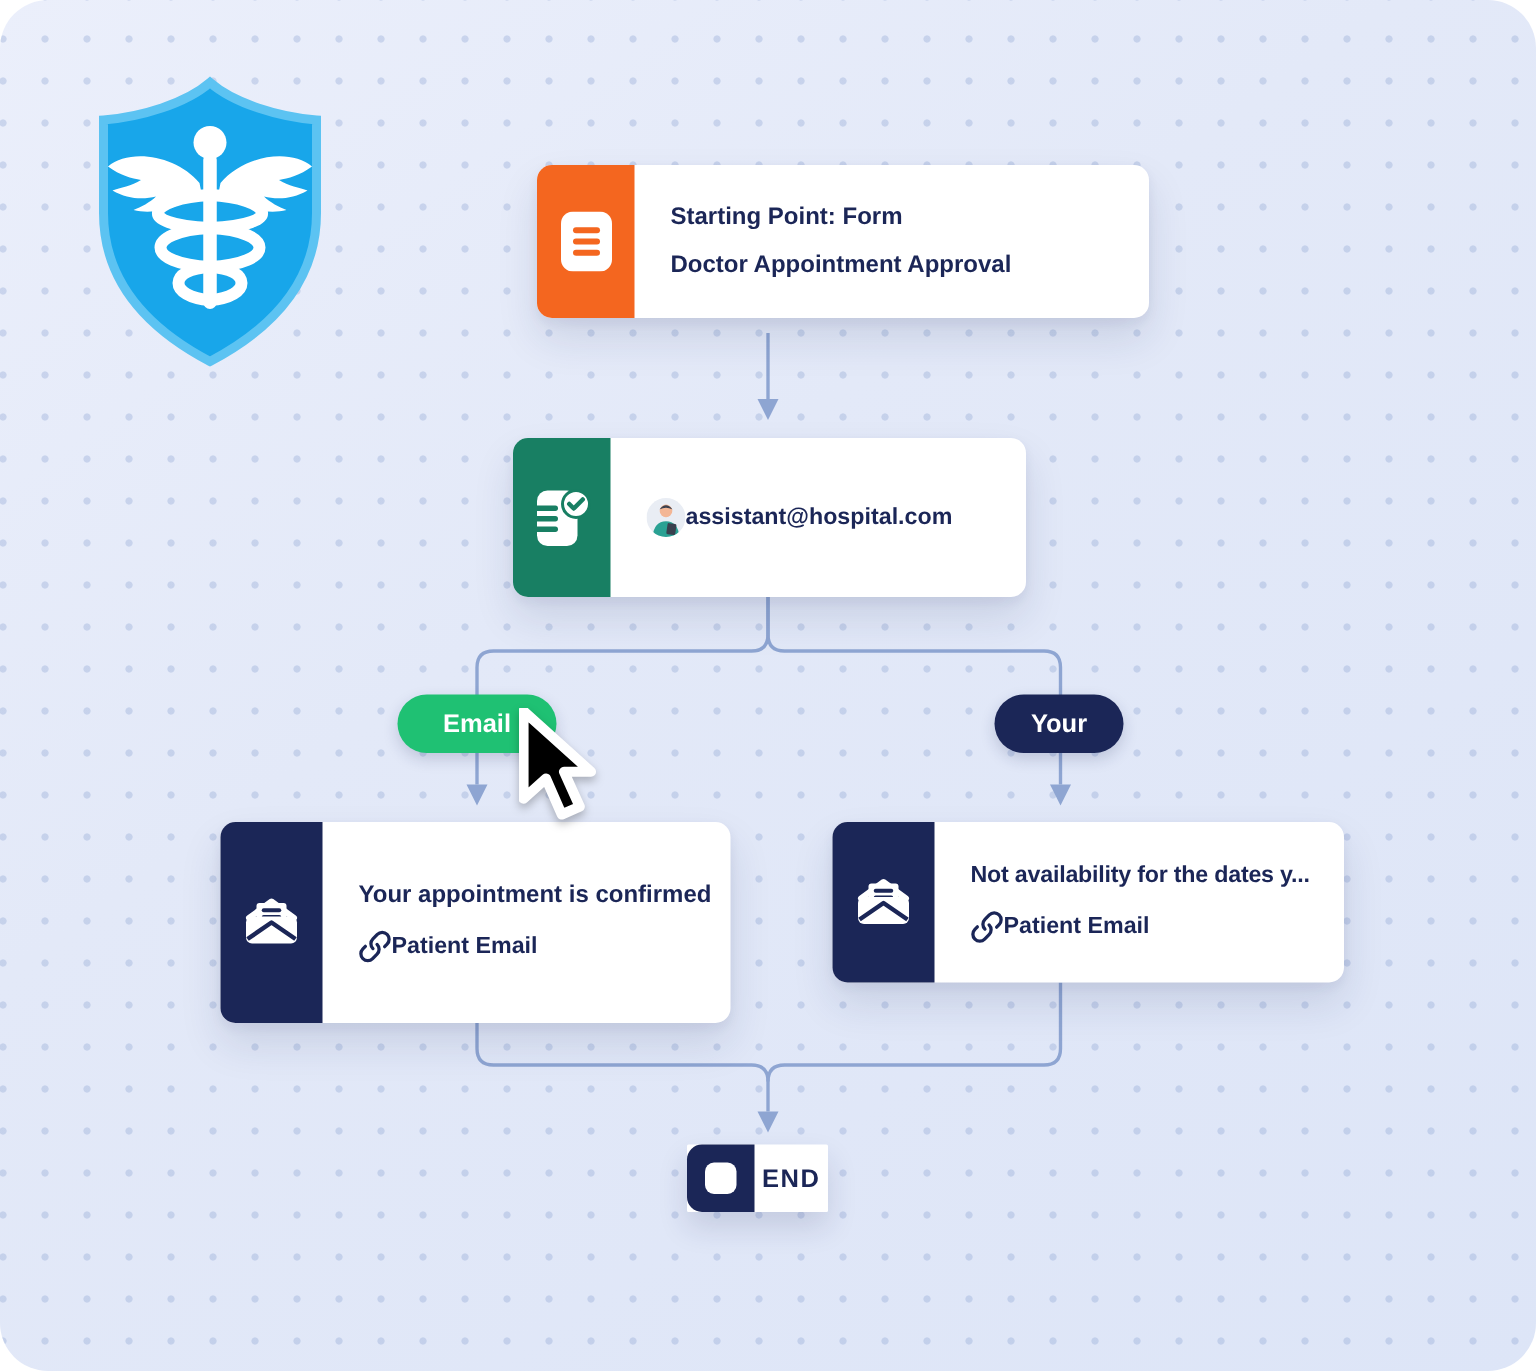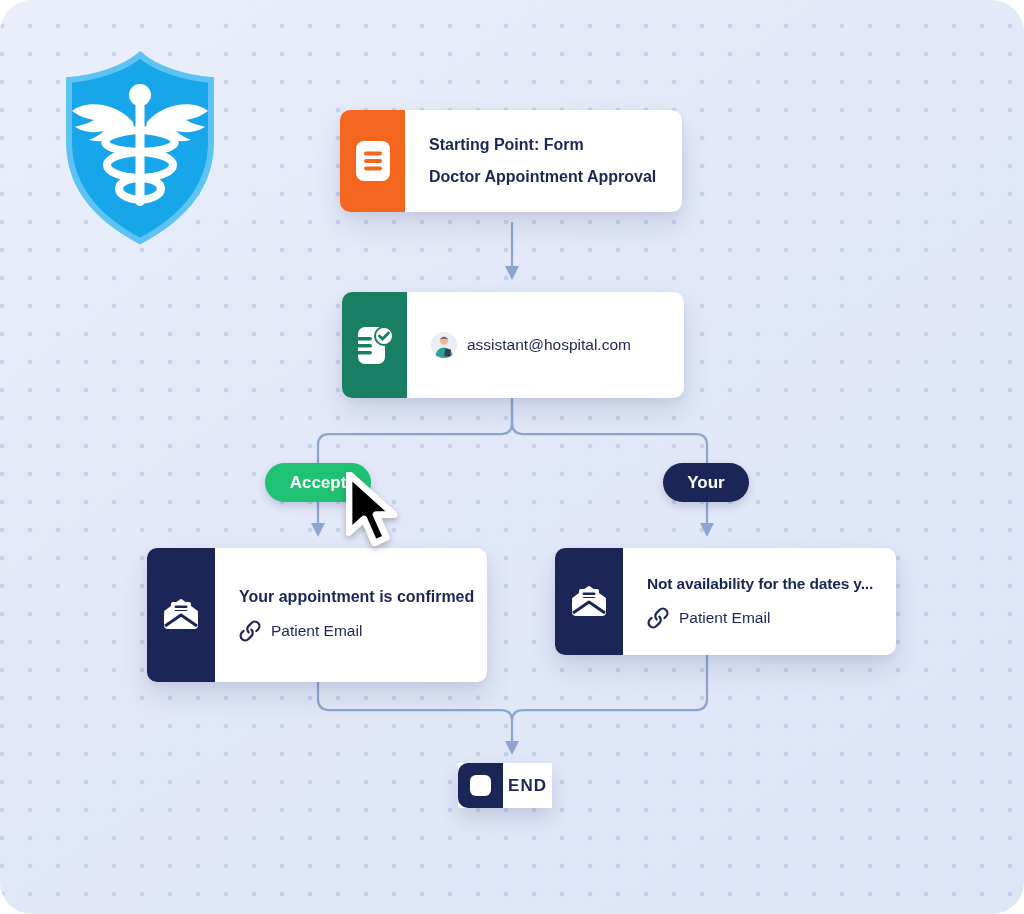--- a/index.html
+++ b/index.html
@@ -27,21 +27,21 @@
     display: flex; align-items: center; justify-content: center;
   }
   .panel.orange { background: var(--orange, #f4661f); width: 65px; }
   .panel.green  { background: var(--green, #187f63);  width: 65px; }
   .panel.navy   { background: var(--navy, #1b2657);   width: 68px; }
   .content {
     flex: 1; display: flex; flex-direction: column; justify-content: center;
     gap: 14px; padding-left: 24px; padding-right: 10px; overflow: hidden;
   }
   .card-title { color: var(--navy, #1b2657); font-weight: bold; font-size: 16px; white-space: nowrap; }
-  .meta-row { display: flex; align-items: center; gap: 10px; color: var(--navy, #1b2657); font-weight: normal; font-size: 15.5px; white-space: nowrap; }
+  .meta-row { display: flex; align-items: center; color: var(--navy, #1b2657); font-weight: bold; font-size: 15.5px; white-space: nowrap; }
   .deny-title { font-size: 15.5px; letter-spacing: -0.15px; }
 
   .pill {
     position: absolute; z-index: 3; border-radius: 999px; color: #ffffff;
     font-weight: bold; font-size: 17px; display: flex; align-items: center; justify-content: center;
     box-shadow: 0 4px 10px rgba(27,38,87,.18);
   }
   .pill.accept { left: 265px; top: 463px; width: 106px; height: 39px; background: var(--accept-green, #1fc173); }
   .pill.deny   { left: 663px; top: 463px; width: 86px;  height: 39px; background: var(--navy, #1b2657); }
 
@@ -96,21 +96,21 @@
     <g>
       <circle class="cad" cx="80" cy="45" r="11"></circle>
       <rect class="cad" x="75.5" y="52" width="9" height="104" rx="4.5"></rect>
       <path class="cad" d="M73,72 C57,53 26,49 12,61 C20,67 28,69 34,70 C28,74 20,75 15,77 C25,83 36,83 44,81 C40,85 34,88 29,90 C44,94 64,87 74,77 Z"></path>
       <path class="cad" d="M87,72 C103,53 134,49 148,61 C140,67 132,69 126,70 C132,74 140,75 145,77 C135,83 124,83 116,81 C120,85 126,88 131,90 C116,94 96,87 86,77 Z"></path>
       <path class="cad-snake" d="M80,80 C40,82 28,100 80,102 C124,104 124,126 80,128 C52,129 52,148 80,150"></path>
       <path class="cad-snake" d="M80,80 C120,82 132,100 80,102 C36,104 36,126 80,128 C108,129 108,148 80,150"></path>
     </g>
   </svg>
 
-  <div class="card" style="left:340px; top:110px; width:342px; height:102px;justify-content:center;">
+  <div class="card" style="left:358px; top:110px; width:408px; height:102px;justify-content:center;">
     <div class="panel orange">
       <svg width="34" height="40" viewBox="0 0 34 40">
         <rect x="0" y="0" width="34" height="40" rx="8" fill="#ffffff"></rect>
         <rect x="8" y="10.5" width="18" height="4" rx="2" fill="#f4661f"></rect>
         <rect x="8" y="18" width="18" height="4" rx="2" fill="#f4661f"></rect>
         <rect x="8" y="25.5" width="18" height="4" rx="2" fill="#f4661f"></rect>
       </svg>
     </div>
     <div class="content">
       <div class="card-title">Starting Point: Form</div>
@@ -144,21 +144,21 @@
             <path d="M8.7,7.6 Q13,2.2 17.3,7.6 Q13,5.4 8.7,7.6 Z" fill="#3c414f"></path>
             <rect x="13.6" y="17" width="6" height="7.5" rx="1" fill="#39404e" transform="rotate(8 16.6 20.7)"></rect>
           </g>
         </svg>
         <span>assistant@hospital.com</span>
       </div>
     </div>
   </div>
 
   <div class="pill accept">
-    <span>Accept</span>
+    <span>Email</span>
   </div>
   <div class="pill deny">
     <span>Your</span>
   </div>
 
   <div class="card" style="left:147px; top:548px; width:340px; height:134px;">
     <div class="panel navy">
       <svg width="44" height="38" viewBox="0 0 44 38">
         <polyline points="7,16 22,5 37,16" fill="none" stroke="#ffffff" stroke-width="4" stroke-linecap="round" stroke-linejoin="round"></polyline>
         <rect x="12" y="6" width="20" height="14" rx="2" fill="#ffffff"></rect>

